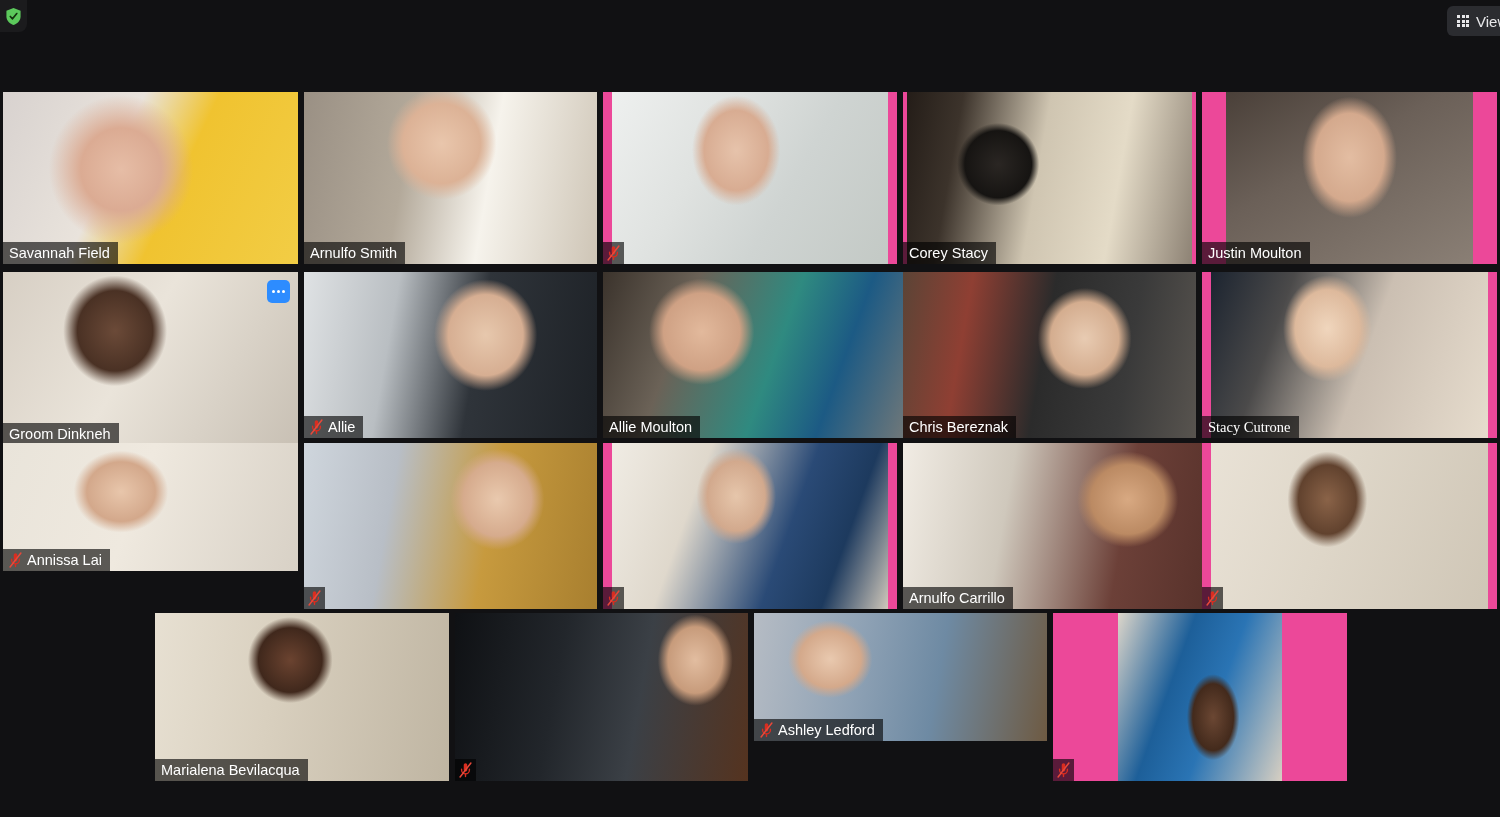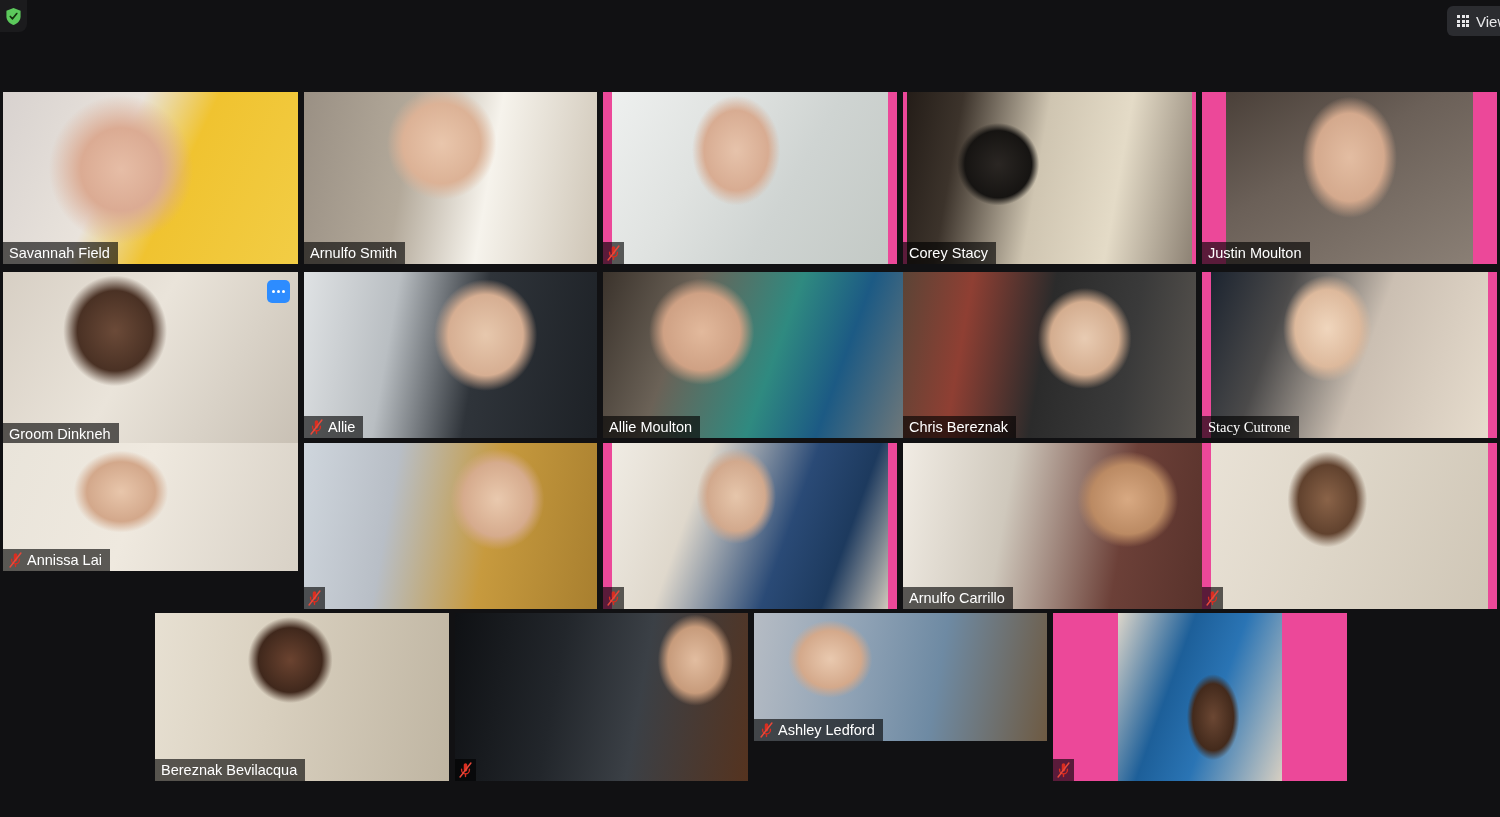--- a/index.html
+++ b/index.html
@@ -315,21 +315,21 @@
   <path d="M7 1.2 C5.9 1.2 5.1 2 5.1 3.1 V8.2 C5.1 9.3 5.9 10.1 7 10.1 C8.1 10.1 8.9 9.3 8.9 8.2 V3.1 C8.9 2 8.1 1.2 7 1.2 Z" fill="#d92d20"></path>
   <path d="M2.8 7.6 V8.4 C2.8 10.8 4.7 12.7 7 12.7 C9.3 12.7 11.2 10.8 11.2 8.4 V7.6" fill="none" stroke="#d92d20" stroke-width="1.5" stroke-linecap="round"></path>
   <path d="M7 12.7 V15.6" stroke="#d92d20" stroke-width="1.5" stroke-linecap="round"></path>
   <path d="M1.2 16 L12.8 1" stroke="#e8483a" stroke-width="1.6" stroke-linecap="round"></path>
 </svg>
         </div>
       </div>
       <div class="tile" style="left: 155px; top: 613px; width: 294px; height: 168px;">
         <div class="video s16"></div>
         <div class="nameplate">
-          <span>Bereznak Bevilacqua</span>
+          <span>Marialena Bevilacqua</span>
         </div>
       </div>
       <div class="tile" style="left: 455px; top: 613px; width: 293px; height: 168px;">
         <div class="video s17"></div>
         <div class="nameplate noname">
           <svg class="mic-muted" viewBox="0 0 14 17">
   <path d="M7 1.2 C5.9 1.2 5.1 2 5.1 3.1 V8.2 C5.1 9.3 5.9 10.1 7 10.1 C8.1 10.1 8.9 9.3 8.9 8.2 V3.1 C8.9 2 8.1 1.2 7 1.2 Z" fill="#d92d20"></path>
   <path d="M2.8 7.6 V8.4 C2.8 10.8 4.7 12.7 7 12.7 C9.3 12.7 11.2 10.8 11.2 8.4 V7.6" fill="none" stroke="#d92d20" stroke-width="1.5" stroke-linecap="round"></path>
   <path d="M7 12.7 V15.6" stroke="#d92d20" stroke-width="1.5" stroke-linecap="round"></path>
   <path d="M1.2 16 L12.8 1" stroke="#e8483a" stroke-width="1.6" stroke-linecap="round"></path>

